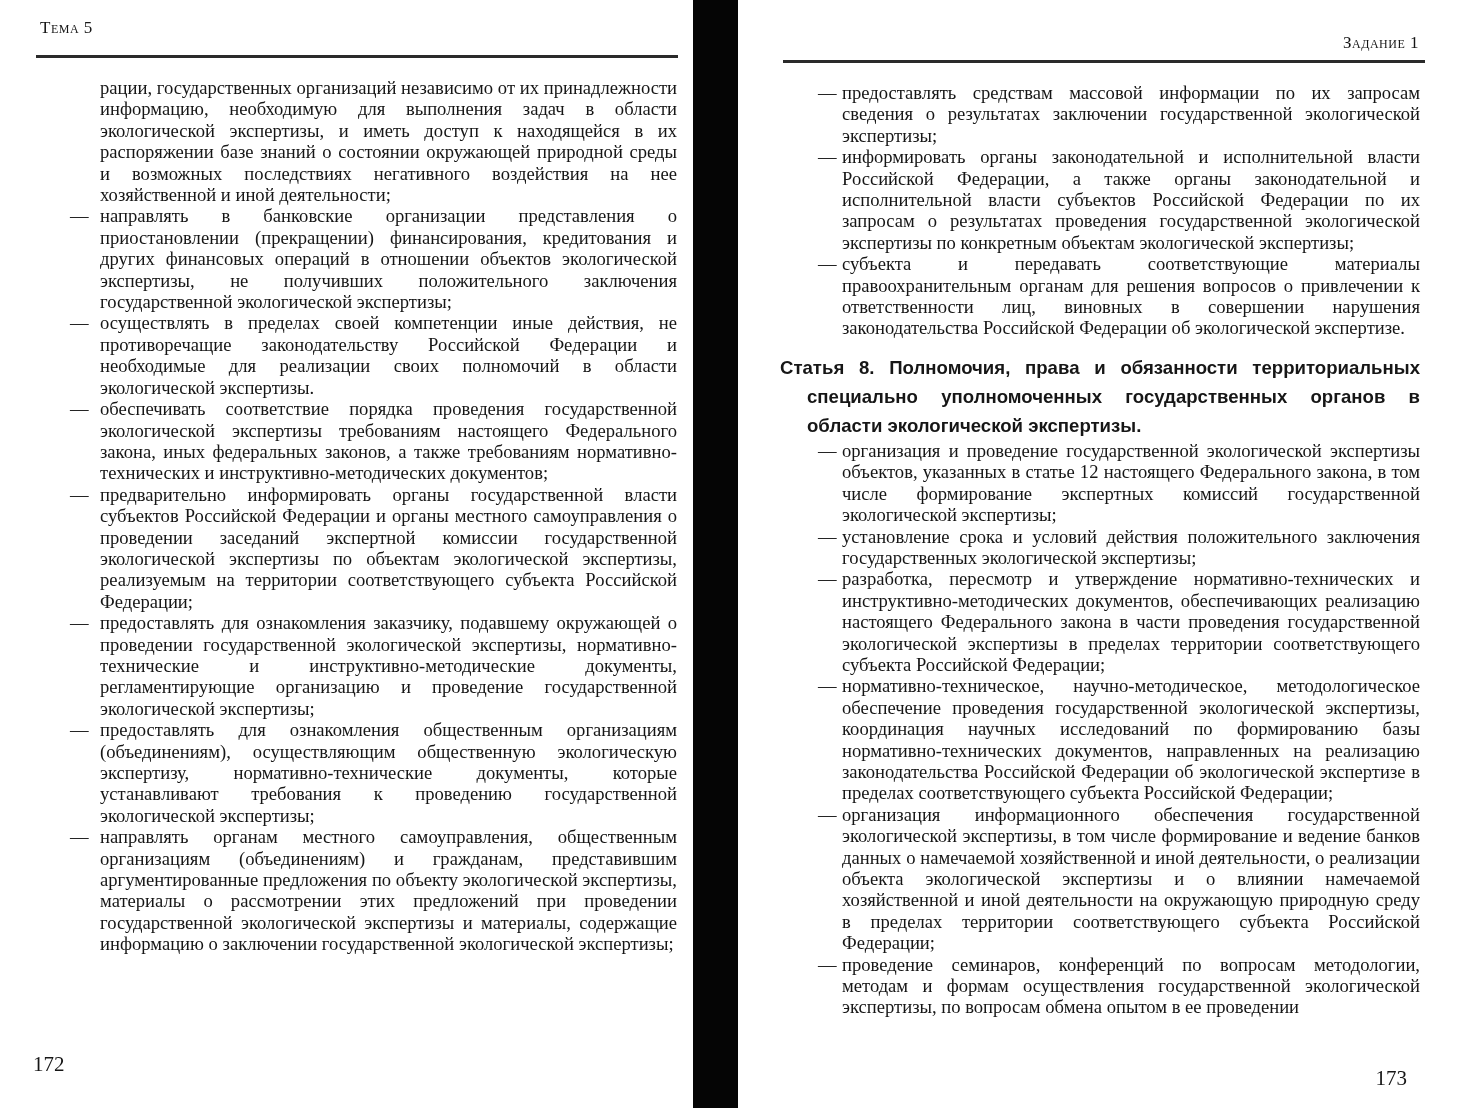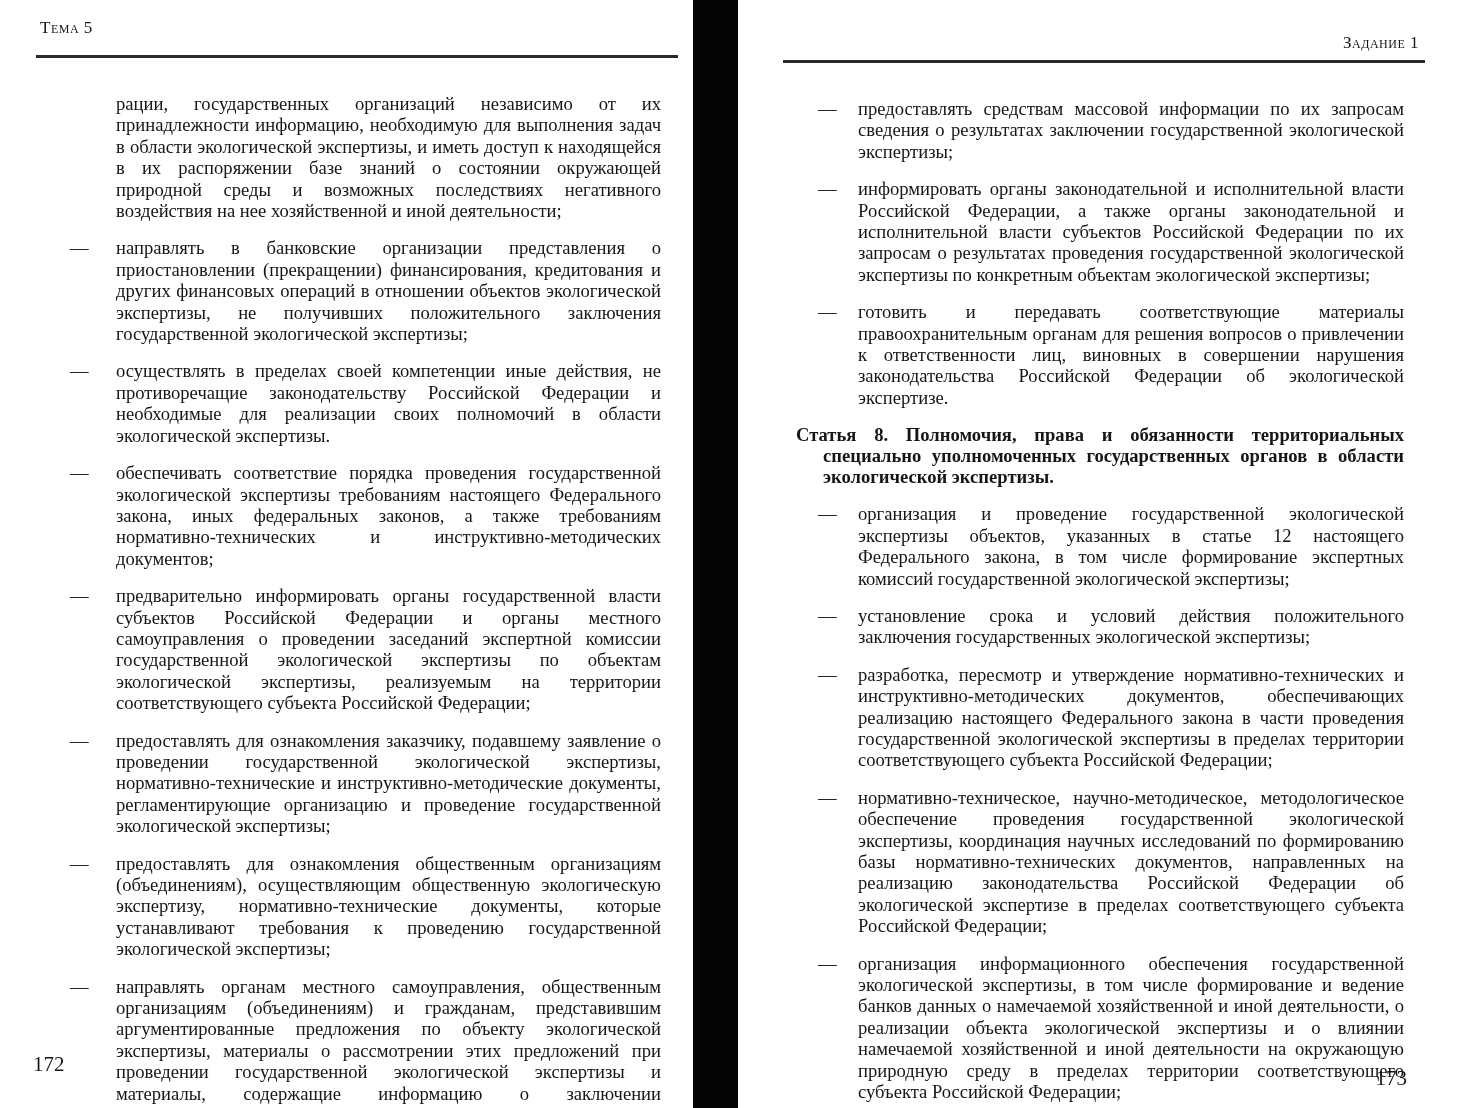--- a/index.html
+++ b/index.html
@@ -17,25 +17,25 @@
   .rule-right { left:45px; width:642px; top:60px; }
   .text-block { position:absolute; font-size:18.6px; line-height:21.4px; text-align:justify; }
   .lb { left:100px; width:577px; top:77px; }
   .rb { left:42px; width:640px; top:82px; }
   .li { position:relative; padding-left:63px; margin-left:-63px; }
   .rb .li { padding-left:63px; margin-left:0; }
   .dash { position:absolute; left:0; top:0; width:22px; }
   .lb .li .dash { left:-30px; }
   .rb .li .dash { left:38px; }
   .rb .li { padding-left:62px; }
-  p { margin:16px; }
+  p { margin:0; }
   .para { text-indent:40px; margin-top:10px; }
   .para-wide-l { margin-left:-72px; text-indent:112px; }
   .lb .li { padding-left:0; margin-left:0; }
-  .heading { font-weight:bold; font-size:18.6px; line-height:21px; margin-top:14px; padding-left:27px; text-indent:-27px; font-family:Liberation Serif, serif; }
+  .heading { font-weight:bold; font-size:18.6px; line-height:29px; margin-top:14px; padding-left:27px; text-indent:-27px; font-family:Liberation Sans, sans-serif; }
   .rpara { text-indent:40px; margin-top:8px; }
   .page-num { position:absolute; font-size:21px; }
   .pn-left { left:33px; top:1052px; }
   .pn-right { right:52px; top:1066px;font-family:Liberation Serif, serif; }
 </style>
 </head>
 <body>
 
 <div class="page page-left">
   <div class="running-head rh-left">Тема 5</div>
@@ -57,21 +57,21 @@
     <div class="li">
       <span class="dash">—</span>
       <p>обеспечивать соответствие порядка проведения государственной экологической экспертизы требованиям настоящего Федерального закона, иных федеральных законов, а также требованиям нормативно-технических и инструктивно-методических документов;</p>
     </div>
     <div class="li">
       <span class="dash">—</span>
       <p>предварительно информировать органы государственной власти субъектов Российской Федерации и органы местного самоуправления о проведении заседаний экспертной комиссии государственной экологической экспертизы по объектам экологической экспертизы, реализуемым на территории соответствующего субъекта Российской Федерации;</p>
     </div>
     <div class="li">
       <span class="dash">—</span>
-      <p>предоставлять для ознакомления заказчику, подавшему заявление о проведении государственной экологической экспертизы, нормативно-технические и инструктивно-методические документы, регламентирующие организацию и проведение государственной экологической экспертизы;</p>
+      <p>предоставлять для ознакомления заказчику, подавшему окружающей о проведении государственной экологической экспертизы, нормативно-технические и инструктивно-методические документы, регламентирующие организацию и проведение государственной экологической экспертизы;</p>
     </div>
     <div class="li">
       <span class="dash">—</span>
       <p>предоставлять для ознакомления общественным организациям (объединениям), осуществляющим общественную экологическую экспертизу, нормативно-технические документы, которые устанавливают требования к проведению государственной экологической экспертизы;</p>
     </div>
     <div class="li">
       <span class="dash">—</span>
       <p>направлять органам местного самоуправления, общественным организациям (объединениям) и гражданам, представившим аргументированные предложения по объекту экологической экспертизы, материалы о рассмотрении этих предложений при проведении государственной экологической экспертизы и материалы, содержащие информацию о заключении государственной экологической экспертизы;</p>
     </div>
   </div>
@@ -89,21 +89,21 @@
     <div class="li">
       <span class="dash">—</span>
       <p>предоставлять средствам массовой информации по их запросам сведения о результатах заключении государственной экологической экспертизы;</p>
     </div>
     <div class="li">
       <span class="dash">—</span>
       <p>информировать органы законодательной и исполнительной власти Российской Федерации, а также органы законодательной и исполнительной власти субъектов Российской Федерации по их запросам о результатах проведения государственной экологической экспертизы по конкретным объектам экологической экспертизы;</p>
     </div>
     <div class="li">
       <span class="dash">—</span>
-      <p>готовить и передавать соответствующие материалы правоохранительным органам для решения вопросов о привлечении к ответственности лиц, виновных в совершении нарушения законодательства Российской Федерации об экологической экспертизе.</p>
+      <p>субъекта и передавать соответствующие материалы правоохранительным органам для решения вопросов о привлечении к ответственности лиц, виновных в совершении нарушения законодательства Российской Федерации об экологической экспертизе.</p>
     </div>
 
     <p class="heading">Статья 8. Полномочия, права и обязанности территориальных специально уполномоченных государственных органов в области экологической экспертизы.</p>
 
     <div class="li">
       <span class="dash">—</span>
       <p>организация и проведение государственной экологической экспертизы объектов, указанных в статье 12 настоящего Федерального закона, в том числе формирование экспертных комиссий государственной экологической экспертизы;</p>
     </div>
     <div class="li">
       <span class="dash">—</span>

